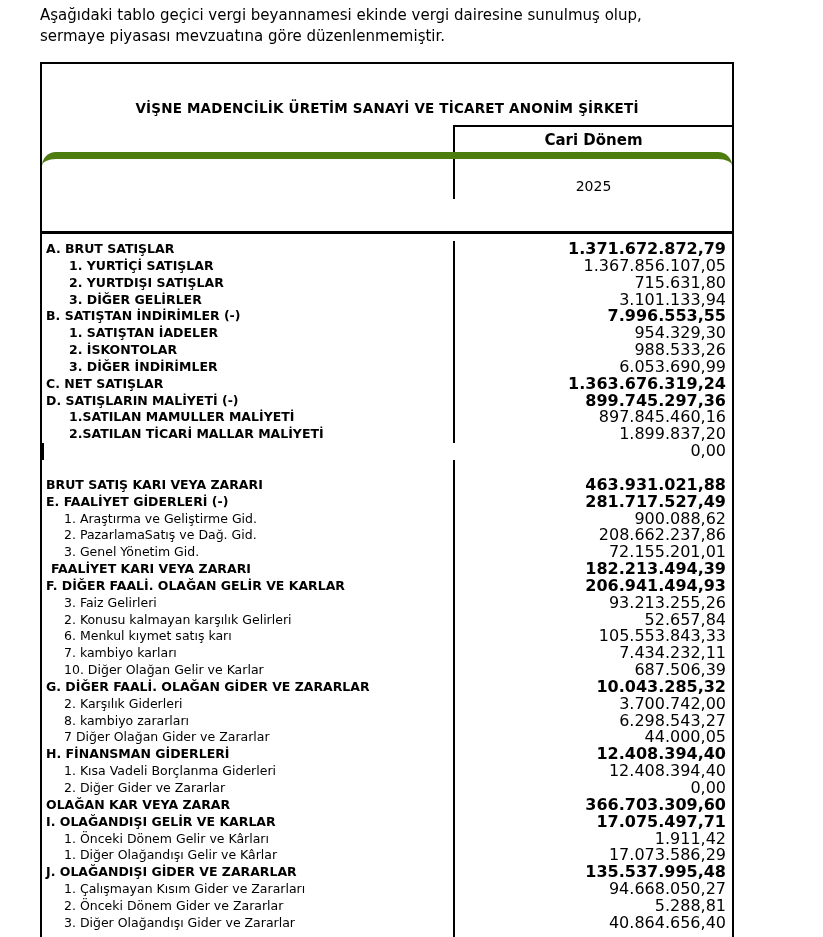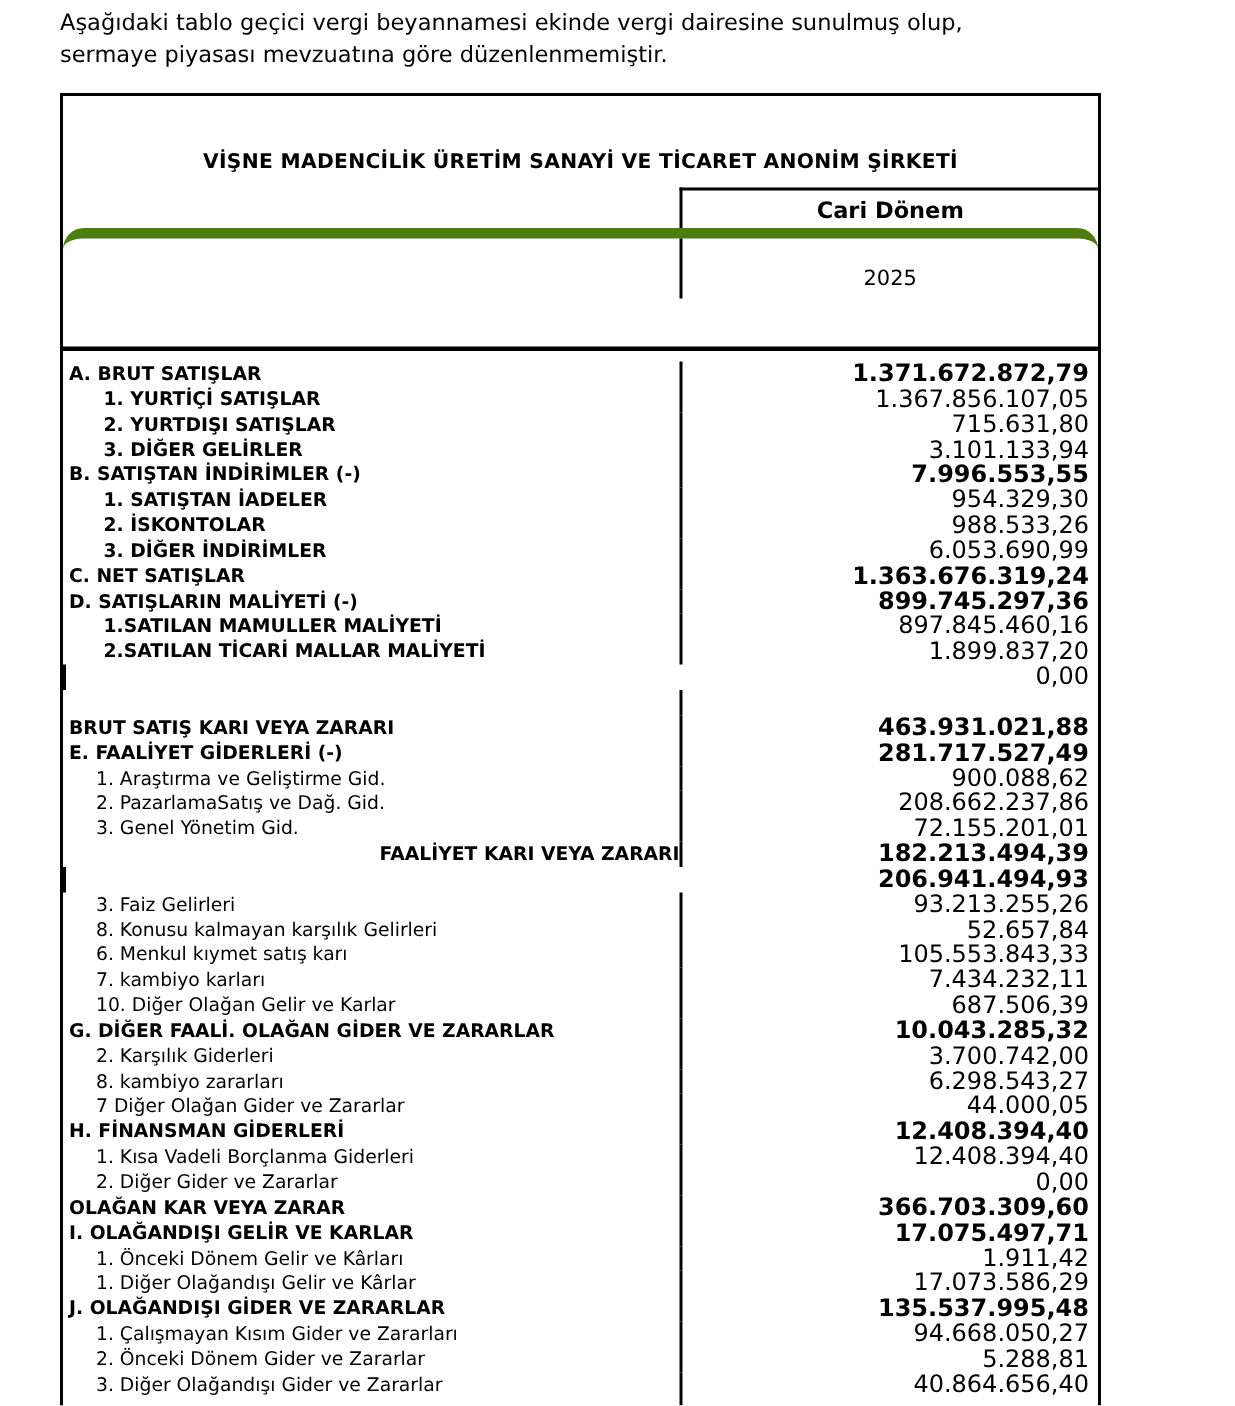--- a/index.html
+++ b/index.html
@@ -112,21 +112,21 @@
     text-align: right;
     padding-right: 6px;
     white-space: nowrap;
   }
   .row.section .cell-label,
   .row.section .cell-value,
   .row.section-indent .cell-label,
   .row.section-indent .cell-value {
     font-weight: bold;
   }
-  .row.section-indent .cell-label { padding-left: 9px; text-align: right; }
+  .row.section-indent .cell-label { padding-left: 9px; }
   .row.subhead .cell-label {
     font-weight: bold;
     padding-left: 27px;
   }
   .row.item .cell-label {
     padding-left: 22px;
   }
   .row.blank { height: 16.85px; }
 </style>
 </head>
@@ -227,28 +227,29 @@
         </div>
         <div class="row item">
           <div class="cell-label">3. Genel Yönetim Gid.</div>
           <div class="cell-value">72.155.201,01</div>
         </div>
         <div class="row section-indent">
           <div class="cell-label">FAALİYET KARI VEYA ZARARI</div>
           <div class="cell-value">182.213.494,39</div>
         </div>
         <div class="row section">
+          <div class="cell-label">F. DİĞER FAALİ. OLAĞAN GELİR VE KARLAR</div>
           <div class="cell-value">206.941.494,93</div>
         </div>
         <div class="row item">
           <div class="cell-label">3. Faiz Gelirleri</div>
           <div class="cell-value">93.213.255,26</div>
         </div>
         <div class="row item">
-          <div class="cell-label">8. Konusu kalmayan karşılık Gelirleri</div>
+          <div class="cell-label">2. Konusu kalmayan karşılık Gelirleri</div>
           <div class="cell-value">52.657,84</div>
         </div>
         <div class="row item">
           <div class="cell-label">6. Menkul kıymet satış karı</div>
           <div class="cell-value">105.553.843,33</div>
         </div>
         <div class="row item">
           <div class="cell-label">7. kambiyo karları</div>
           <div class="cell-value">7.434.232,11</div>
         </div>

